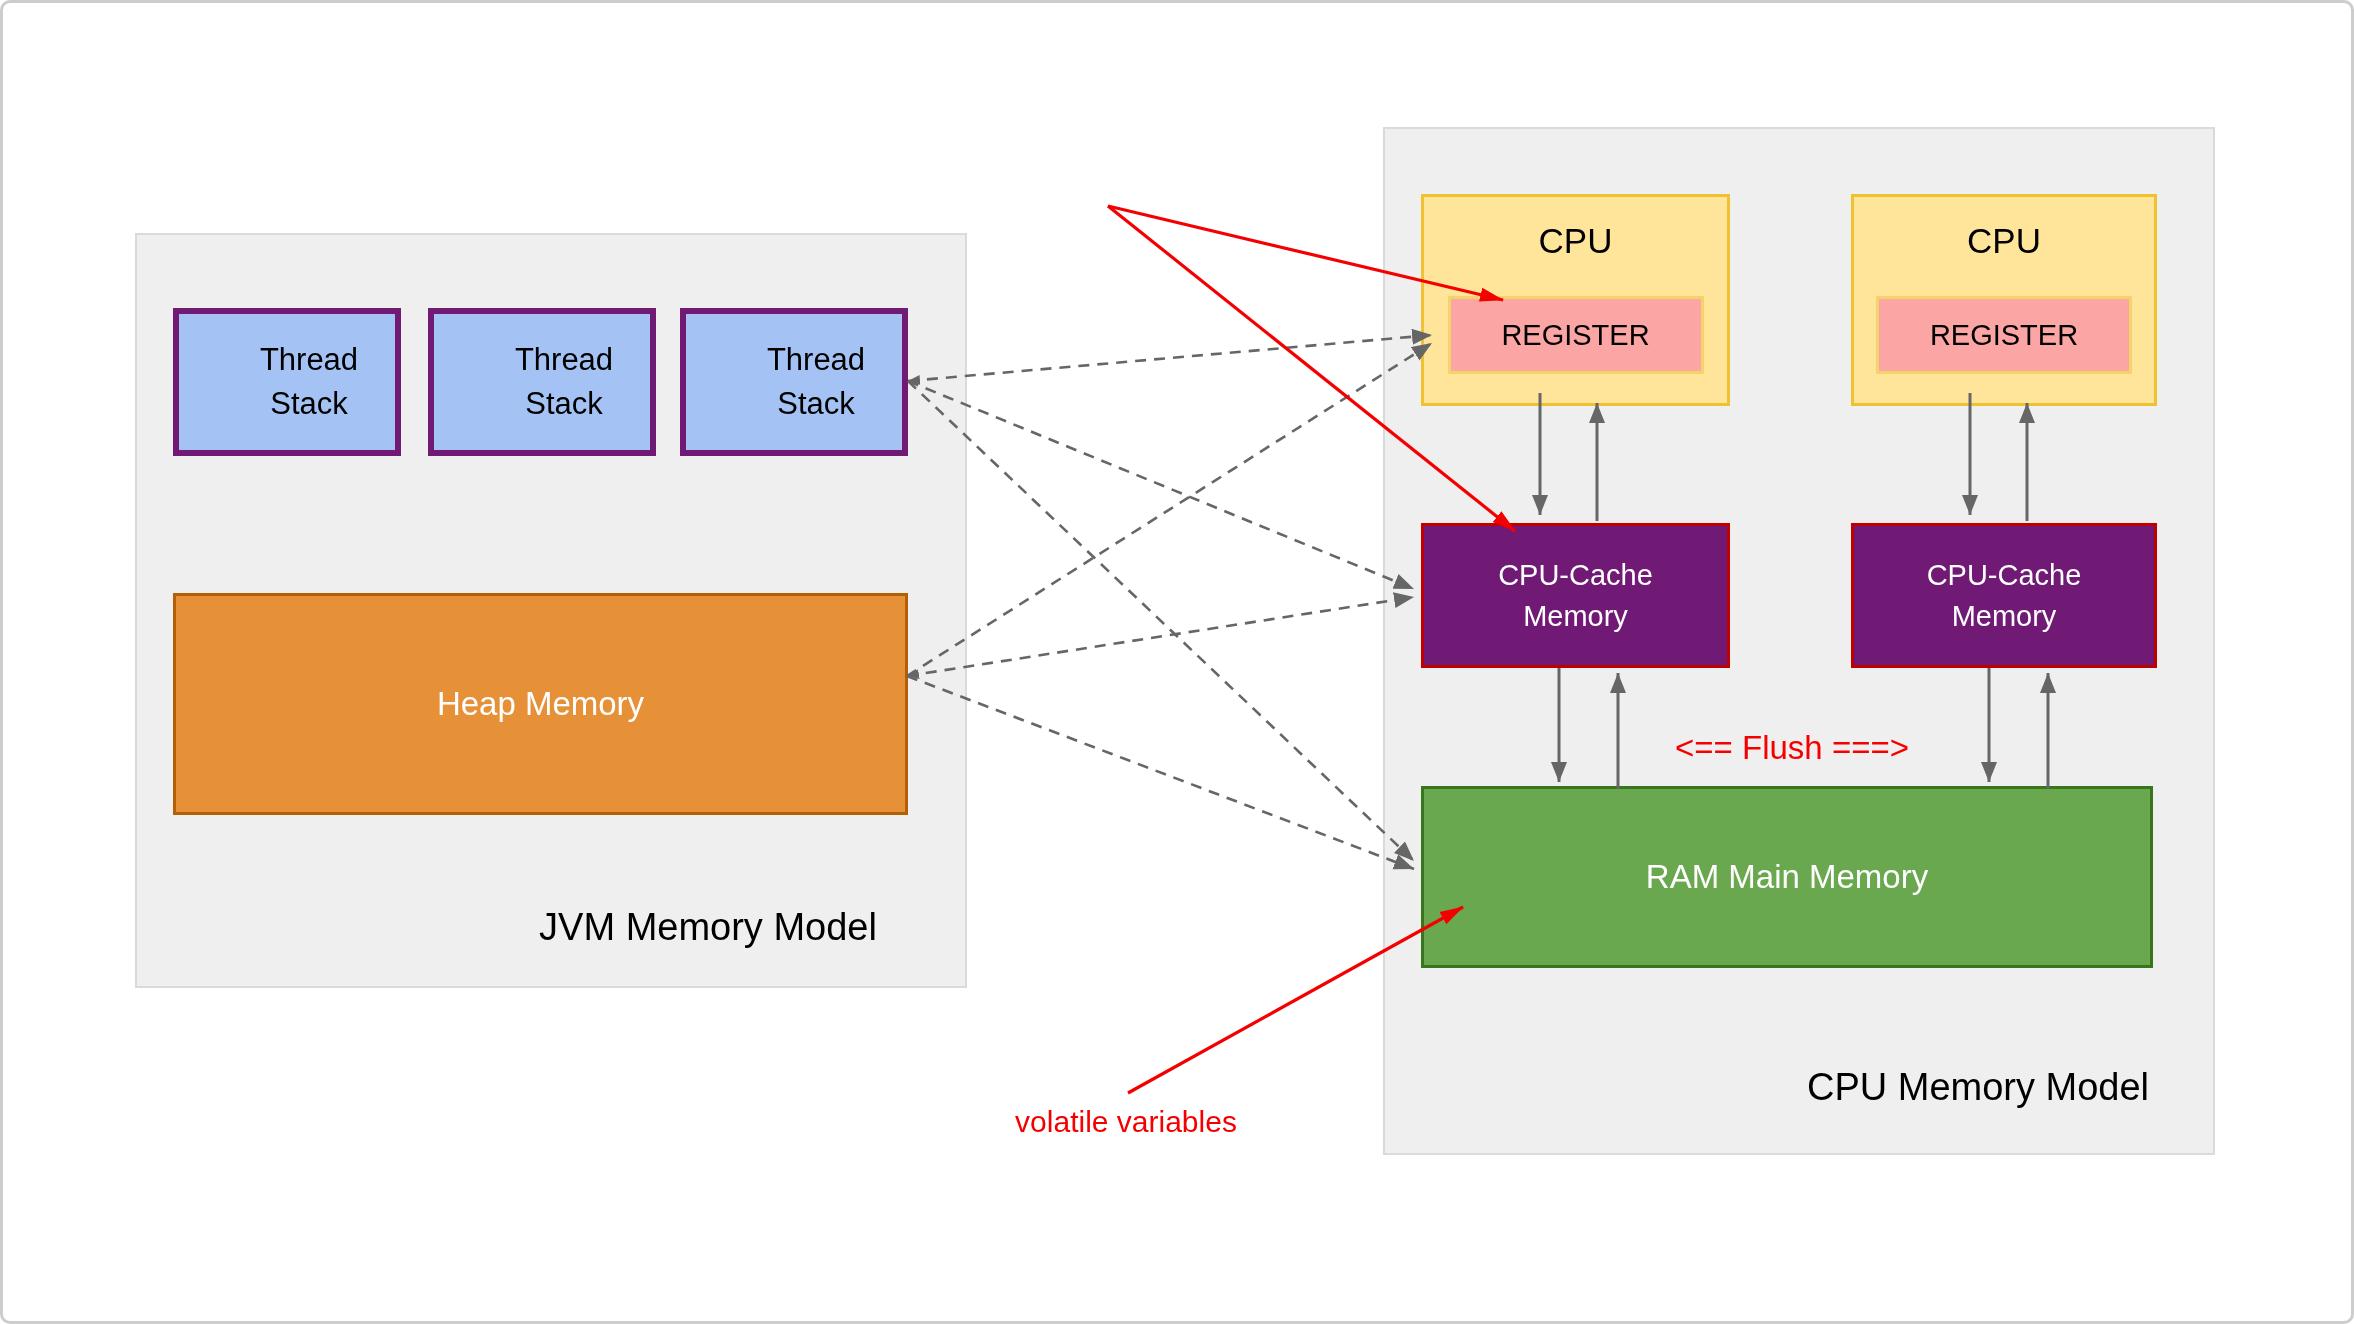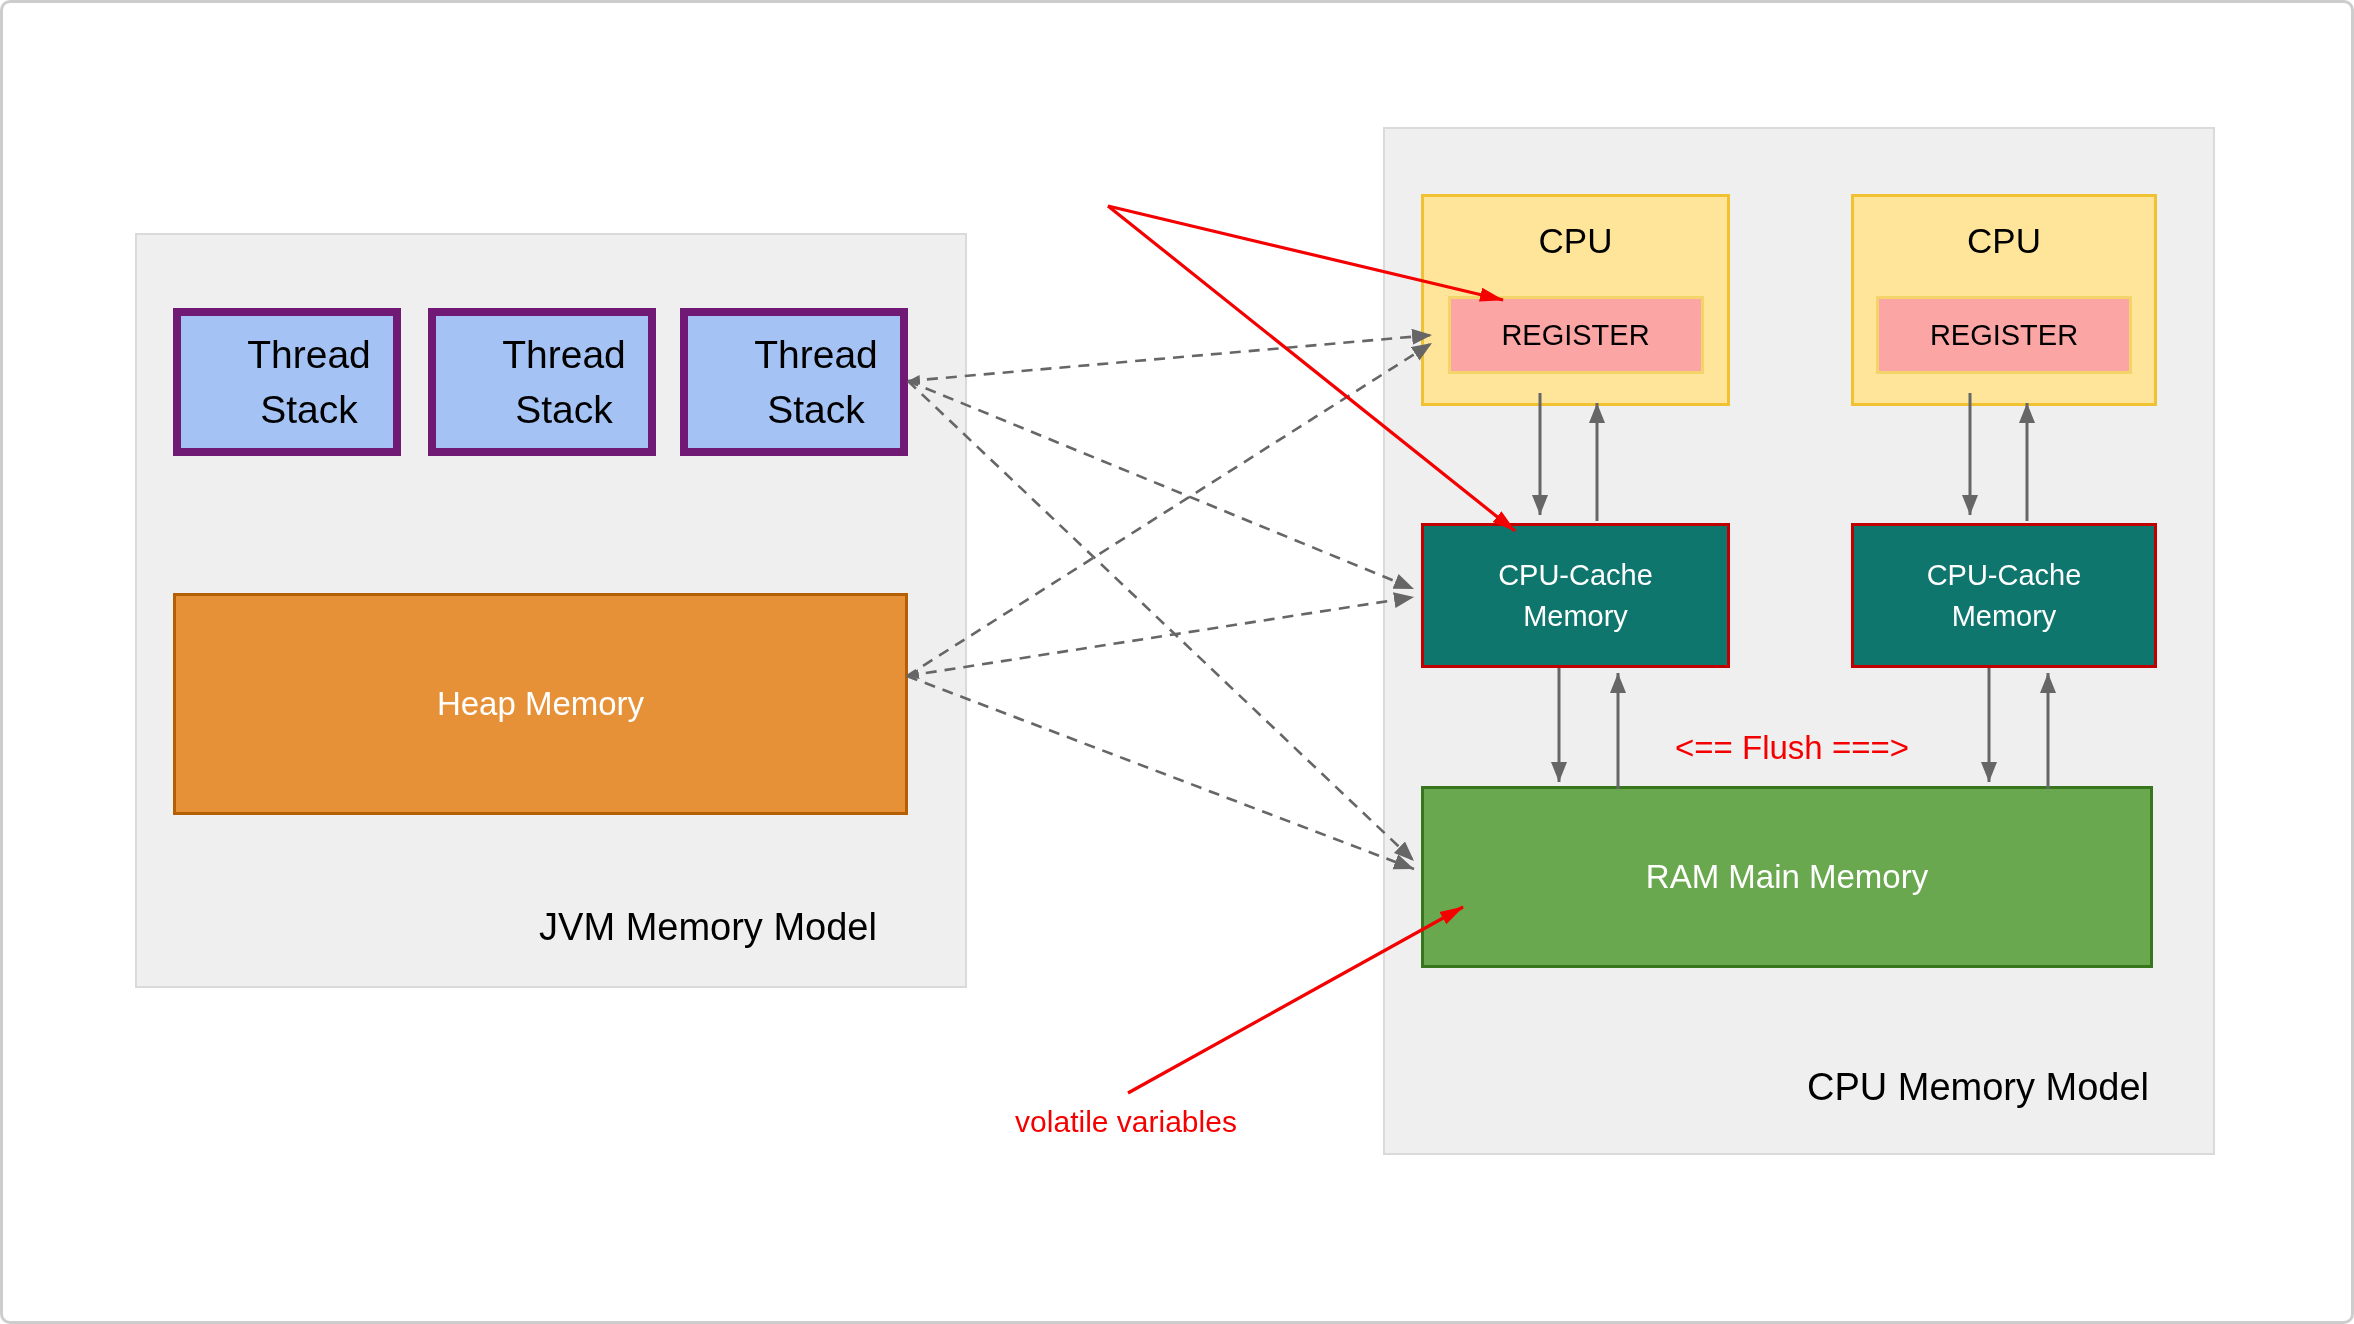--- a/index.html
+++ b/index.html
@@ -18,43 +18,43 @@
     background:#efefef;
     border:2px solid #dadada;
   }
   .node{
     display:flex;align-items:center;justify-content:center;
     text-align:center;
     white-space:pre-line;
     color:#000;
   }
   .ts{
-    background:#a4c2f4;border:8px solid #701a75;
-    font-size:39px;line-height:1.42;padding-left:44px;
+    background:#a4c2f4;border:6px solid #701a75;
+    font-size:31px;line-height:1.42;padding-left:44px;
   }
   .heap{
     background:#e69138;border:3px solid #b45f06;
     color:#ffffff;font-size:33px;
   }
   .cpu{
     background:#ffe599;border:3px solid #f0c232;
   }
   .cpu-title{
     position:absolute;left:0;right:0;top:24px;
     text-align:center;font-size:35px;color:#000;
   }
   .register{
     position:absolute;left:0;right:0;margin:0 auto;top:99px;
     width:250px;height:72px;
     background:#fca5a5;border:3px solid #f3d36a;
     display:flex;align-items:center;justify-content:center;
     font-size:29px;color:#000;
   }
   .cache{
-    background:#0f766e;border:3px solid #c00000;
+    background:#701a75;border:3px solid #c00000;
     color:#ffffff;font-size:29px;line-height:1.38;
   }
   .ram{
     background:#6aa84f;border:3px solid #38761d;
     color:#ffffff;font-size:33px;
   }
   .model-title{
     text-align:center;font-size:38px;color:#000;
   }
   .red-note{

